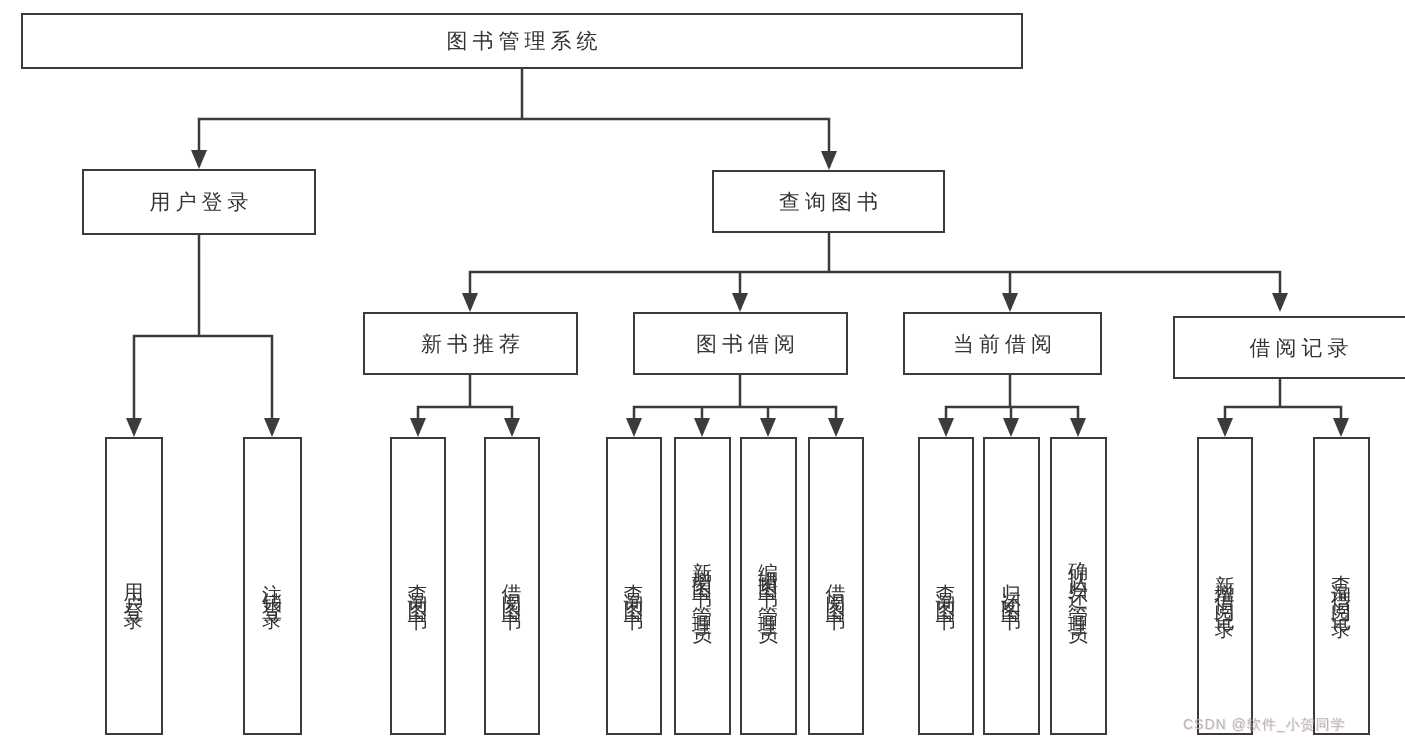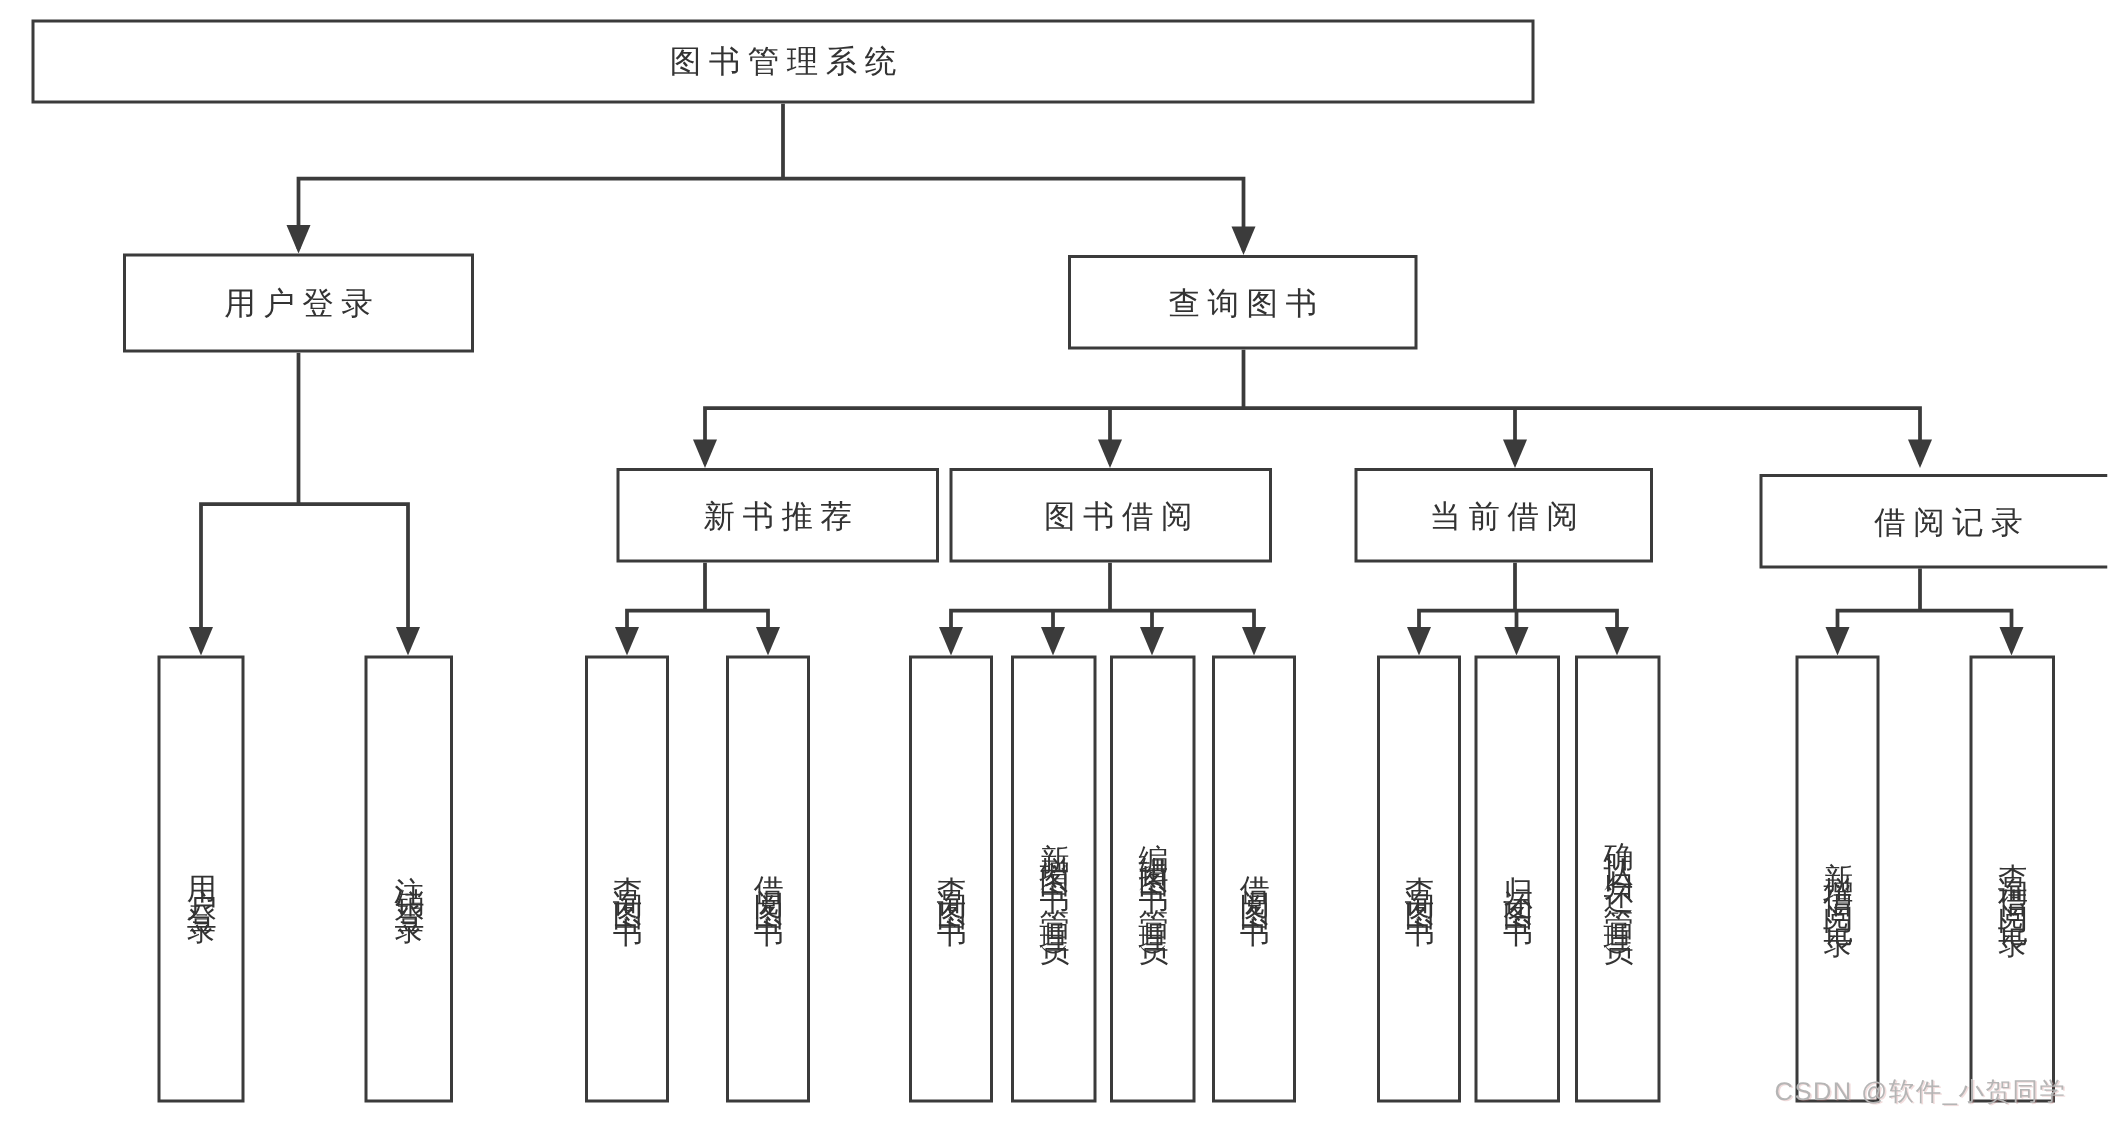--- a/index.html
+++ b/index.html
@@ -43,21 +43,21 @@
     text-orientation: mixed;
     font-size: 20px;
     letter-spacing: 9px;
     text-indent: 0;
     line-height: 1;
   }
   .watermark {
     position: absolute;
     left: 1183px;
     top: 716px;
-    font-size: 17px;
+    font-size: 14px;
     letter-spacing: 1px;
     color: #b5b5b5;
     text-shadow: 1px 1px 0 rgba(205, 120, 120, 0.25);
     white-space: nowrap;
   }
 </style>
 </head>
 <body>
 
 <div id="stage">
@@ -100,21 +100,21 @@
       <polygon points="1217,418 1233,418 1225,437"></polygon>
       <polygon points="1333,418 1349,418 1341,437"></polygon>
     </g>
   </svg>
 
   <div class="node" style="left:21px; top:13px; width:1002px; height:56px;">图书管理系统</div>
 
   <div class="node" style="left:82px; top:169px; width:234px; height:66px;">用户登录</div>
   <div class="node" style="left:712px; top:170px; width:233px; height:63px;">查询图书</div>
 
-  <div class="node" style="left:363px; top:312px; width:215px; height:63px;margin-left:48px;">新书推荐</div>
+  <div class="node" style="left:363px; top:312px; width:215px; height:63px;">新书推荐</div>
   <div class="node" style="left:633px; top:312px; width:215px; height:63px;padding-left:10px;">图书借阅</div>
   <div class="node" style="left:903px; top:312px; width:199px; height:63px;">当前借阅</div>
   <div class="node" style="left:1173px; top:316px; width:252px; height:63px;">借阅记录</div>
 
   <div class="node leaf" style="left:105px; top:437px; width:58px; height:298px;">用户登录</div>
   <div class="node leaf" style="left:243px; top:437px; width:59px; height:298px;">注销登录</div>
 
   <div class="node leaf" style="left:390px; top:437px; width:56px; height:298px;">查询图书</div>
   <div class="node leaf" style="left:484px; top:437px; width:56px; height:298px;">借阅图书</div>
 

